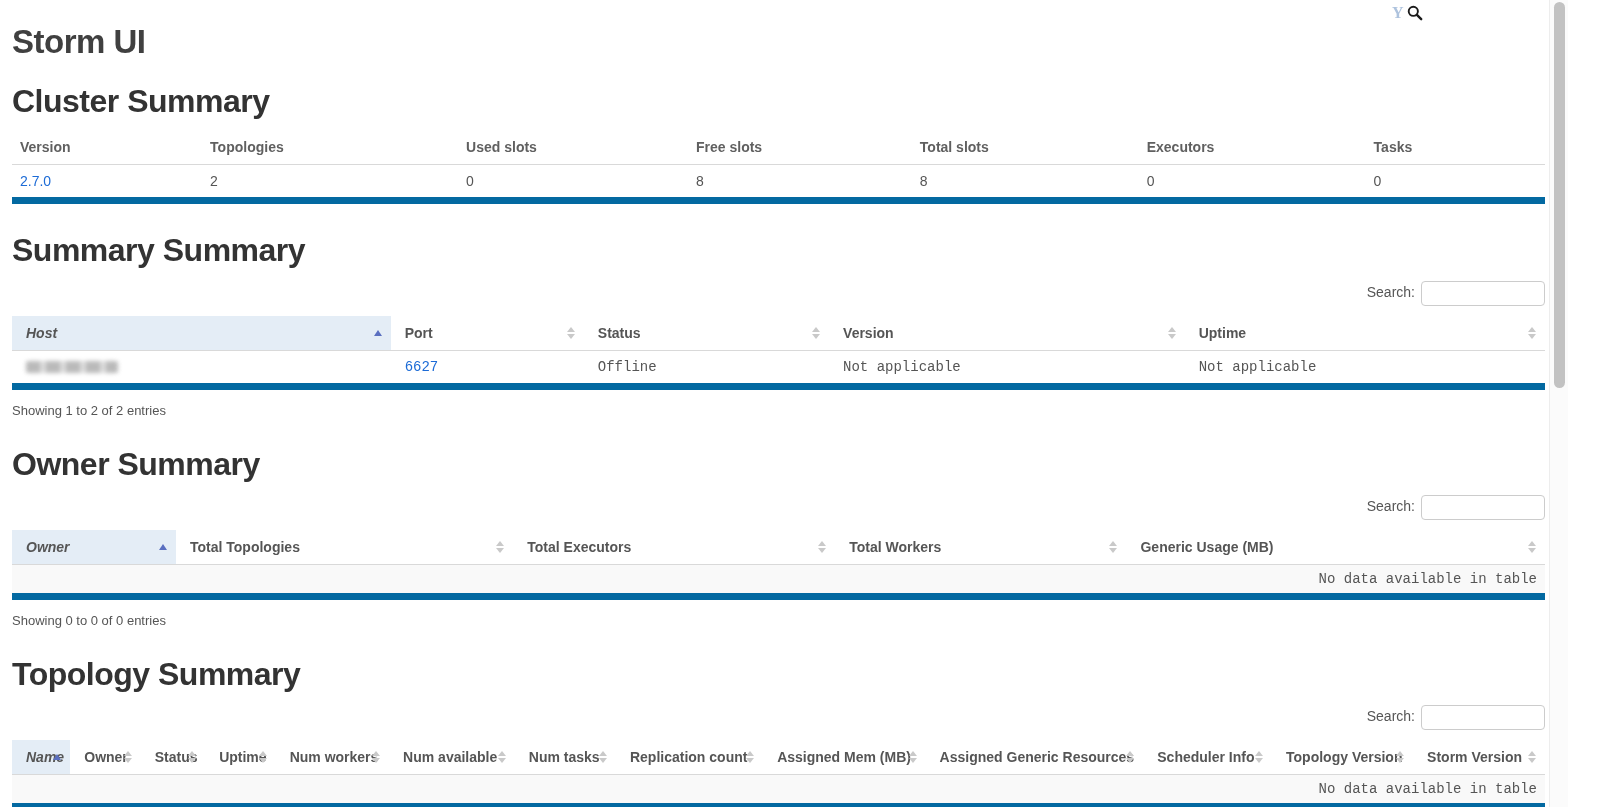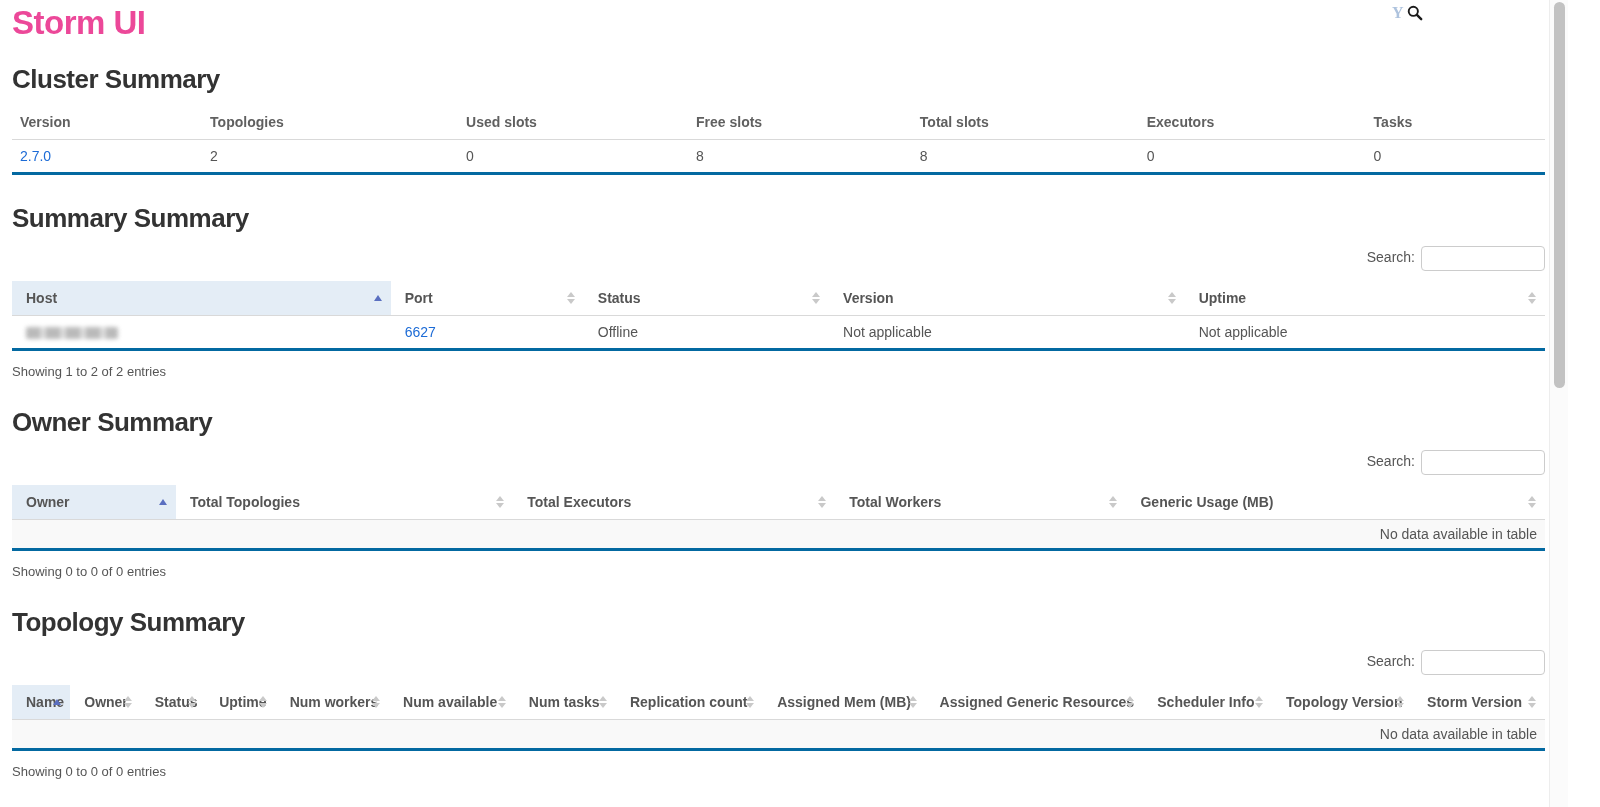--- a/index.html
+++ b/index.html
@@ -3,25 +3,25 @@
 <meta charset="utf-8">
 <style>
   * { box-sizing: border-box; }
   html,body { margin:0; padding:0; }
   body {
     width:1600px; height:807px; overflow:hidden; position:relative;
     background:#ffffff; color:#555;
     font-family:"Liberation Sans", sans-serif;
   }
   h1.page-title {
-    margin:4px 12px 0; font-size:33px; font-weight:700;
-    color:#ec4899; letter-spacing:-0.5px; cursor:pointer;
+    margin:23px 12px 0; font-size:33px; font-weight:700;
+    color:#404040; letter-spacing:-0.5px; cursor:pointer;
   }
   h2.section-heading {
-    margin:28px 12px 0; font-size:26px; font-weight:700;
+    margin:28px 12px 0; font-size:32px; font-weight:700;
     color:#333; letter-spacing:-0.5px;
   }
   h2.tight { margin-top:22px; }
   .search-row {
     width:1533px; margin:12px 0 0 12px; text-align:right;
     font-size:14px; color:#555;
   }
   .search-row input {
     width:124px; height:25px; border:1px solid #ccc; border-radius:4px;
     margin-left:6px; vertical-align:middle; padding:2px 6px;
@@ -31,26 +31,26 @@
   table.tbl {
     width:1533px; margin:10px 0 0 12px; border-collapse:collapse;
     table-layout:fixed; font-size:14px;
   }
   table.tbl th {
     text-align:left; font-weight:700; color:#606060;
     padding:9px 24px 9px 8px; border-bottom:1px solid #d9d9d9;
     white-space:nowrap; overflow:hidden; position:relative;
   }
   table.tbl.dt th { padding-left:14px; cursor:pointer; color:#555; }
-  table.tbl th.sorted { background:#e4edf6; }
+  table.tbl th.sorted { background:#e4edf6;font-style:italic; }
   table.tbl td {
-    padding:8px 8px 8px 8px; border-bottom:3px solid #0369a1; color:#555;
+    padding:8px 8px 8px 8px; border-bottom:7px solid #0369a1; color:#555;
     white-space:nowrap; overflow:hidden;
   }
-  table.tbl.dt td { padding-left:14px; }
+  table.tbl.dt td { padding-left:14px;font-family:Liberation Mono, monospace; }
   table.tbl td.empty-cell {
     background:#f9f9f9; text-align:right; padding:6px 8px;
   }
   a.cell-link { color:#1c6bd6; text-decoration:none; cursor:pointer; }
   .footer-note { margin:13px 12px 0; font-size:13px; color:#555; }
   
   .sort-asc {
     position:absolute; right:9px; top:50%; margin-top:-3px;
     width:0; height:0;
     border-left:4px solid transparent; border-right:4px solid transparent;

